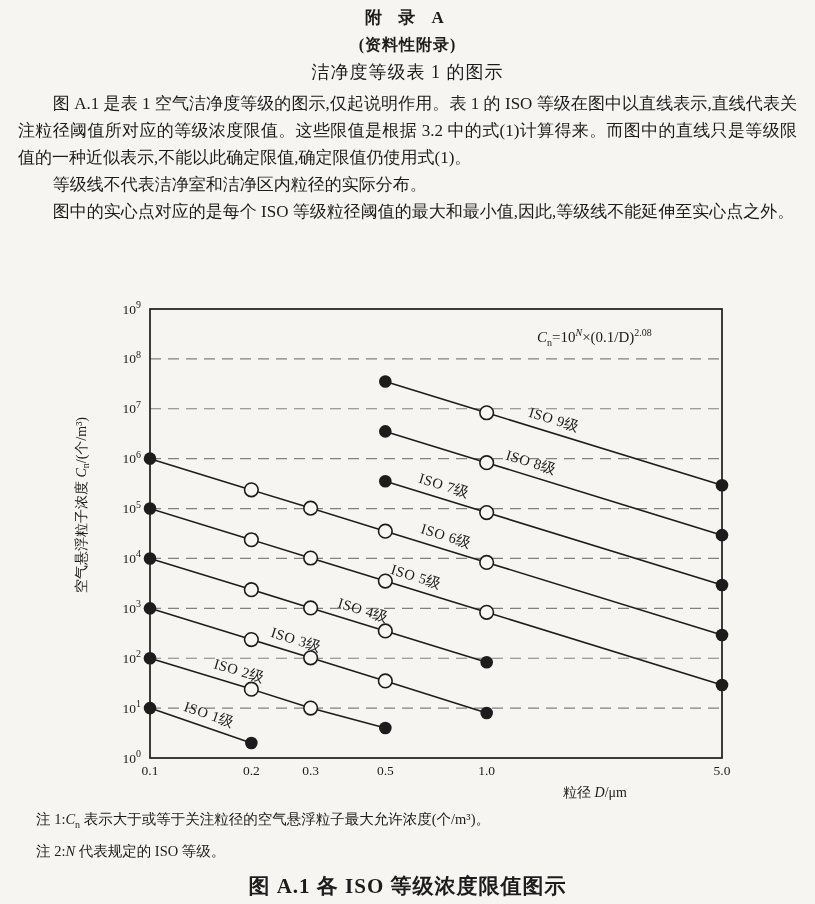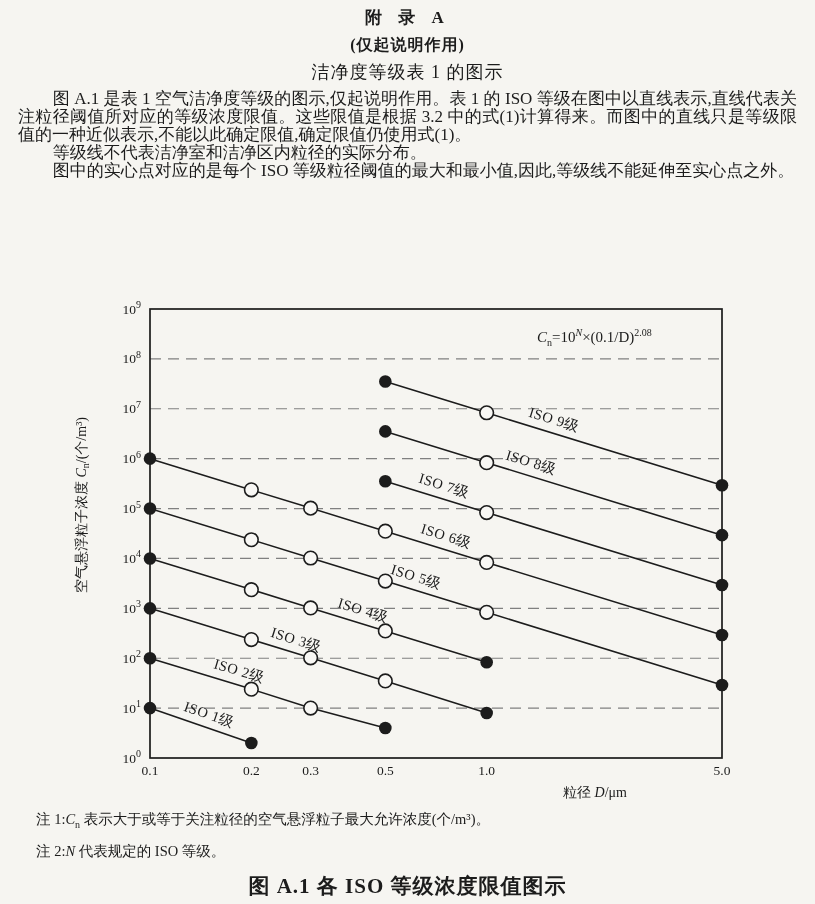--- a/index.html
+++ b/index.html
@@ -11,21 +11,21 @@
     -webkit-font-smoothing:antialiased;
   }
   .page{position:absolute;inset:0;overflow:hidden;}
   .t1{position:absolute;top:6px;left:0;width:100%;text-align:center;
       font-size:17px;font-weight:bold;letter-spacing:6px;}
   .t2{position:absolute;top:35px;left:0;width:100%;text-align:center;
       font-size:16px;font-weight:bold;letter-spacing:1px;}
   .t3{position:absolute;top:60px;left:0;width:100%;text-align:center;
       font-size:18px;font-weight:normal;letter-spacing:1px;}
   .bodytext{position:absolute;top:90px;left:18px;width:779px;
-      font-size:17px;line-height:18px;text-align:justify;}
+      font-size:17px;line-height:27px;text-align:justify;}
   .bodytext p{margin:0;text-indent:2.05em;}
   .chart-wrap{position:absolute;top:280px;left:0;width:815px;height:535px;}
   svg text{fill:#1c1c1c;}
   .tick{font-size:13.5px;font-family:"Liberation Serif","DejaVu Serif",serif;}
   .sup{font-size:10px;}
   .slabel{font-size:14.5px;letter-spacing:0.5px;}
   .axis{font-size:14px;}
   .formula{font-size:15px;}
   .it{font-style:italic;}
   .notes{position:absolute;top:806px;left:36px;width:760px;
@@ -34,21 +34,21 @@
   .notes sub{font-size:10px;}
   .caption{position:absolute;top:872px;left:0;width:100%;text-align:center;
       font-size:21px;font-weight:bold;letter-spacing:1px;}
 </style>
 </head>
 <body>
 
 <div class="page">
 
   <div class="t1">附 录 A</div>
-  <div class="t2">(仅起说明作用)</div>
+  <div class="t2">(资料性附录)</div>
   <div class="t3">洁净度等级表 1 的图示</div>
 
   <div class="bodytext">
     <p>图 A.1 是表 1 空气洁净度等级的图示,仅起说明作用。表 1 的 ISO 等级在图中以直线表示,直线代表关注粒径阈值所对应的等级浓度限值。这些限值是根据 3.2 中的式(1)计算得来。而图中的直线只是等级限值的一种近似表示,不能以此确定限值,确定限值仍使用式(1)。</p>
     <p>等级线不代表洁净室和洁净区内粒径的实际分布。</p>
     <p>图中的实心点对应的是每个 ISO 等级粒径阈值的最大和最小值,因此,等级线不能延伸至实心点之外。</p>
   </div>
 
   <div class="chart-wrap">
     <svg id="chart-svg" width="815" height="535" viewBox="0 0 815 535">

